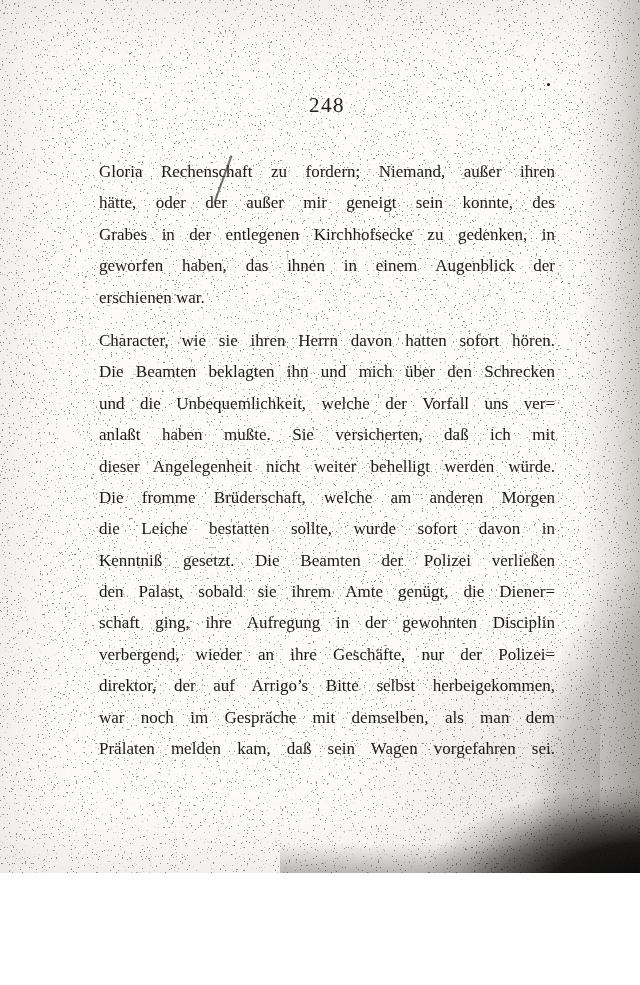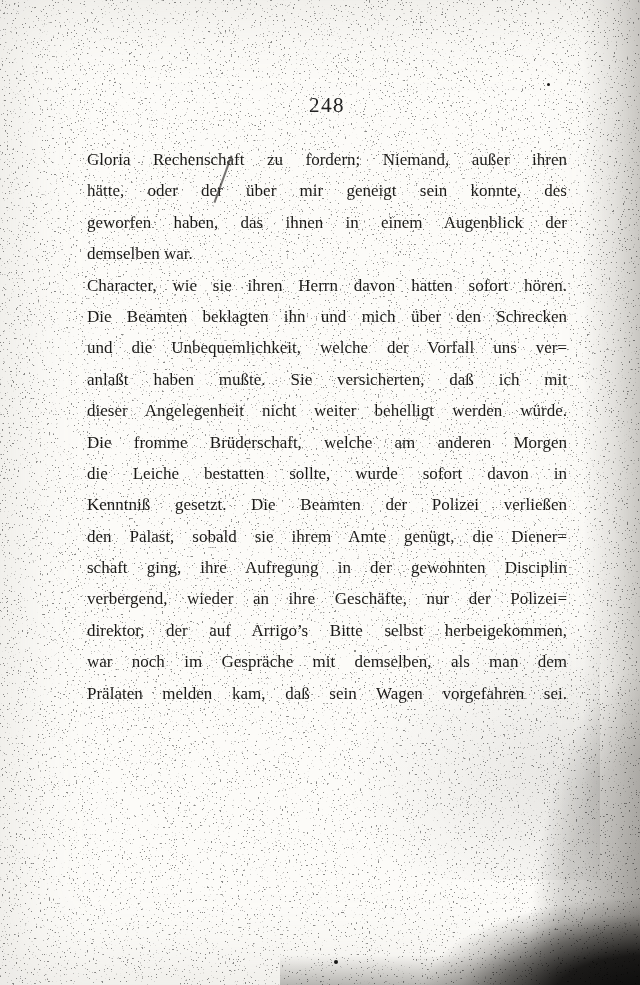--- a/index.html
+++ b/index.html
@@ -3,21 +3,21 @@
 <meta charset="utf-8">
 <style>
   html, body {
     margin: 0;
     padding: 0;
     background: #ffffff;
   }
   .page {
     position: relative;
     width: 640px;
-    height: 985px;
+    height: 873px;
     background: #fcfbf8;
     overflow: hidden;
     font-family: "Liberation Serif", "DejaVu Serif", serif;
     color: #1b1a18;
     box-shadow: inset 0 0 90px rgba(150,145,138,0.22);
   }
   .page-number {
     position: absolute;
     top: 93px;
     left: 87px;
@@ -26,21 +26,21 @@
     font-size: 21px;
     letter-spacing: 1.5px;
     color: #222;
   }
   .text-block {
     position: absolute;
     left: 87px;
     top: 144px;
     width: 480px;
   }
-  .para { margin: 0; padding: 0; }
+  .para { margin: 12px; padding: 0; }
   .line {
     height: 31.4px;
     line-height: 31.4px;
     font-size: 17px;
     letter-spacing: 0px;
     text-align: justify;
     text-align-last: justify;
     white-space: nowrap;
     color: #1b1a18;
   }
@@ -115,23 +115,24 @@
 </head>
 <body>
 
 <div class="page">
 
   <div class="page-number">248</div>
 
   <div class="text-block">
     <div class="para">
       <div class="line">Gloria Rechenschaft zu fordern; Niemand, außer ihren</div>
-      <div class="line">hätte, oder der über mir geneigt sein konnte, des</div>
+      <div class="line">hätte, oder der außer mir geneigt sein konnte, des</div>
+      <div class="line">Grabes in der entlegenen Kirchhofsecke zu gedenken, in</div>
       <div class="line">geworfen haben, das ihnen in einem Augenblick der</div>
-      <div class="line lastline">demselben war.</div>
+      <div class="line lastline">erschienen war.</div>
     </div>
     <div class="para">
       <div class="line">Character, wie sie ihren Herrn davon hatten sofort hören.</div>
       <div class="line">Die Beamten beklagten ihn und mich über den Schrecken</div>
       <div class="line">und die Unbequemlichkeit, welche der Vorfall uns ver=</div>
       <div class="line">anlaßt haben mußte.  Sie versicherten, daß ich mit</div>
       <div class="line">dieser Angelegenheit nicht weiter behelligt werden würde.</div>
       <div class="line">Die fromme Brüderschaft, welche am anderen Morgen</div>
       <div class="line">die Leiche bestatten sollte, wurde sofort davon in</div>
       <div class="line">Kenntniß gesetzt.  Die Beamten der Polizei verließen</div>

